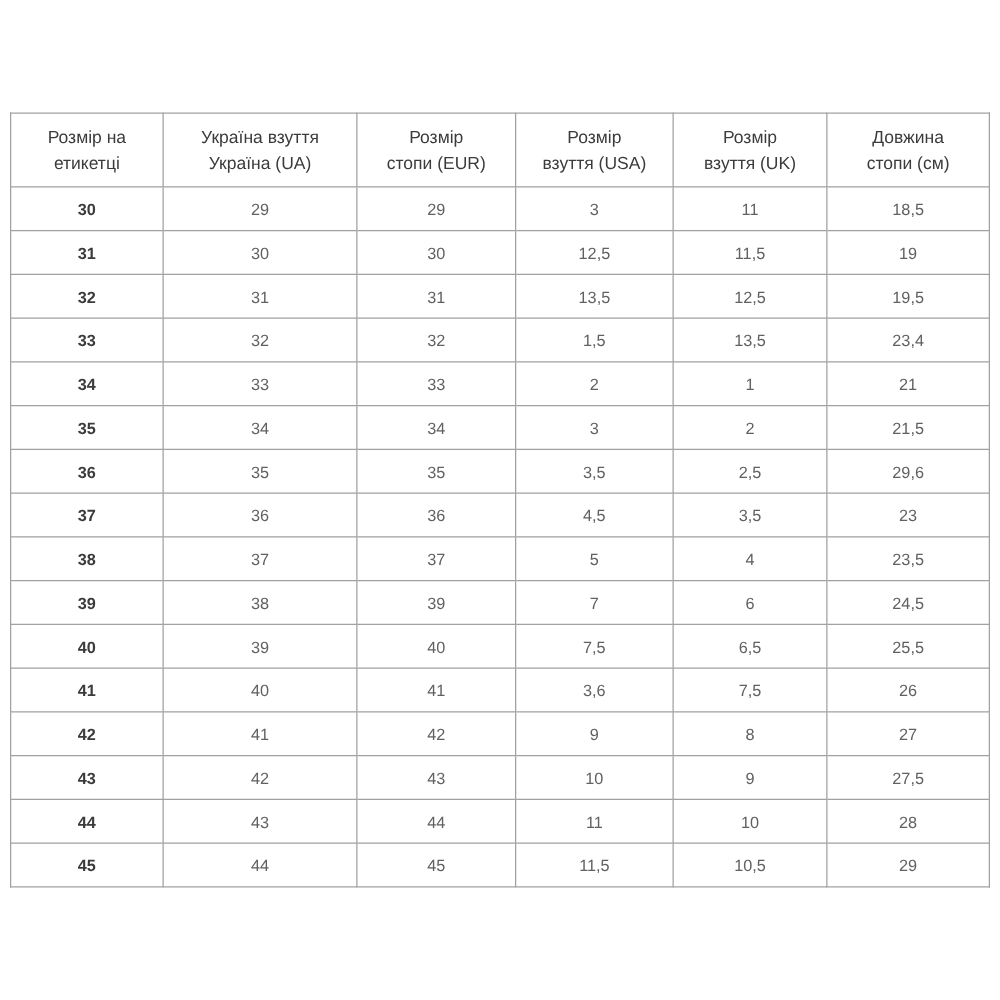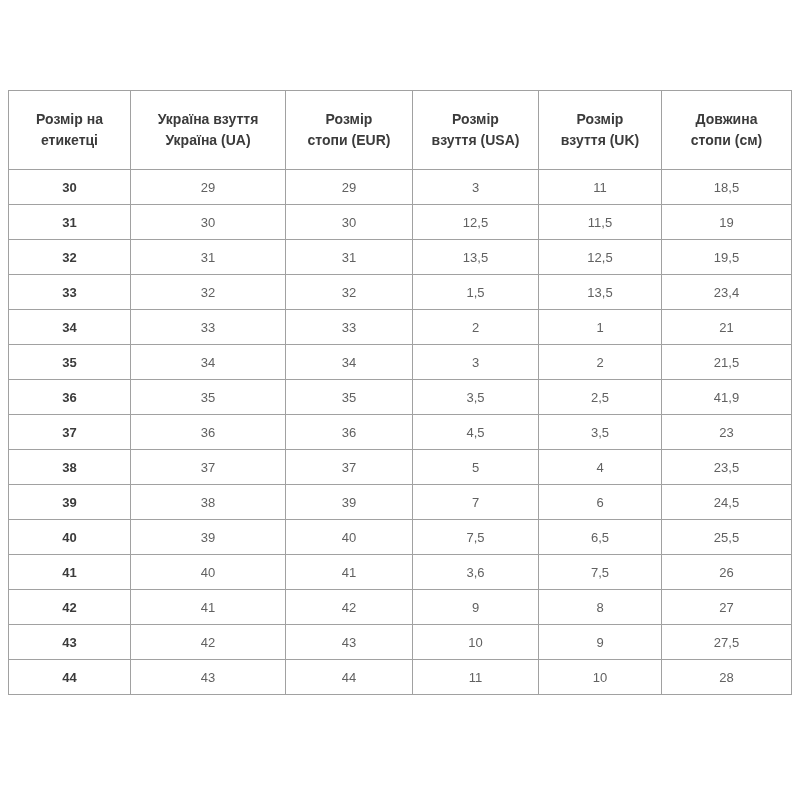--- a/index.html
+++ b/index.html
@@ -30,24 +30,24 @@
   }
   table.size-table th,
   table.size-table td {
     border: 1px solid var(--border);
     text-align: center;
     vertical-align: middle;
   }
   table.size-table th {
     height: 57px;
     font-size: 14px;
-    font-weight: bold;
+    font-weight: normal;
     color: var(--header_text);
     line-height: 21px;
-    padding: 18px 4px;
+    padding: 8px 4px;
   }
   table.size-table td {
     height: 35px;
     font-size: 13px;
     font-weight: normal;
     color: var(--cell_text);
     padding: 2px 4px;
   }
   table.size-table td.label-col {
     font-weight: bold;
@@ -143,21 +143,21 @@
           <td>3</td>
           <td>2</td>
           <td>21,5</td>
         </tr>
         <tr>
           <td class="label-col">36</td>
           <td>35</td>
           <td>35</td>
           <td>3,5</td>
           <td>2,5</td>
-          <td>41,9</td>
+          <td>29,6</td>
         </tr>
         <tr>
           <td class="label-col">37</td>
           <td>36</td>
           <td>36</td>
           <td>4,5</td>
           <td>3,5</td>
           <td>23</td>
         </tr>
         <tr>
@@ -209,15 +209,23 @@
           <td>27,5</td>
         </tr>
         <tr>
           <td class="label-col">44</td>
           <td>43</td>
           <td>44</td>
           <td>11</td>
           <td>10</td>
           <td>28</td>
         </tr>
+        <tr>
+          <td class="label-col">45</td>
+          <td>44</td>
+          <td>45</td>
+          <td>11,5</td>
+          <td>10,5</td>
+          <td>29</td>
+        </tr>
       </tbody>
   </table>
 </div>
 
 </body></html>

